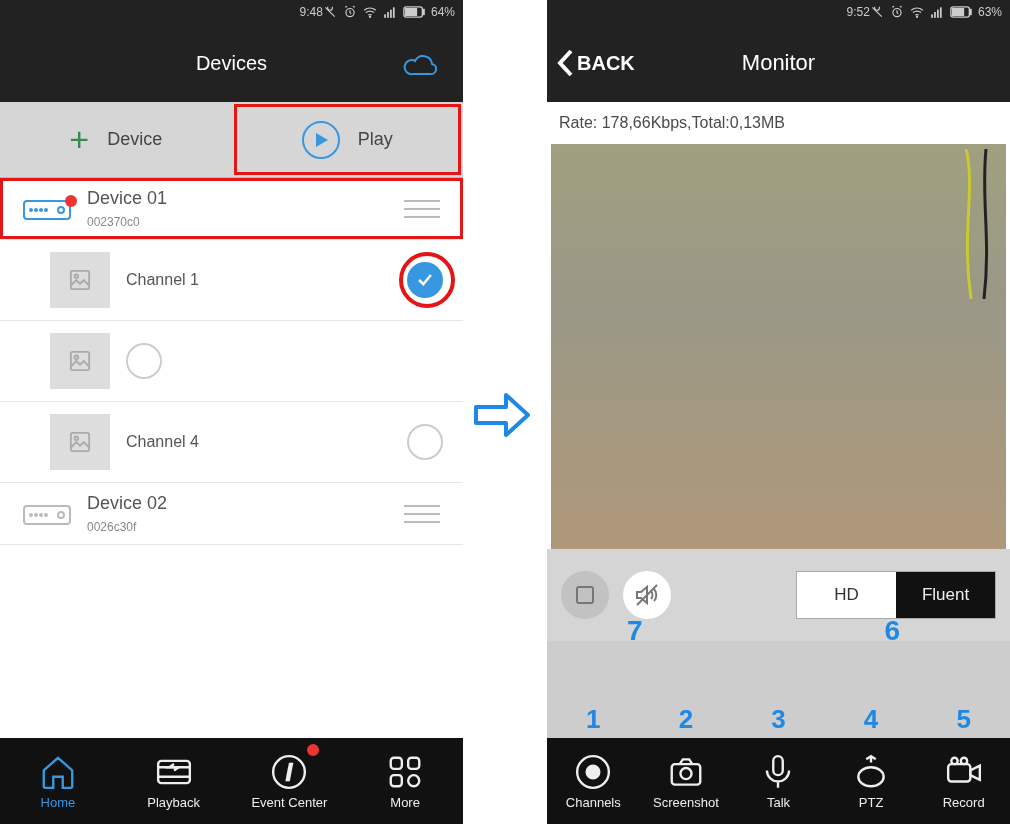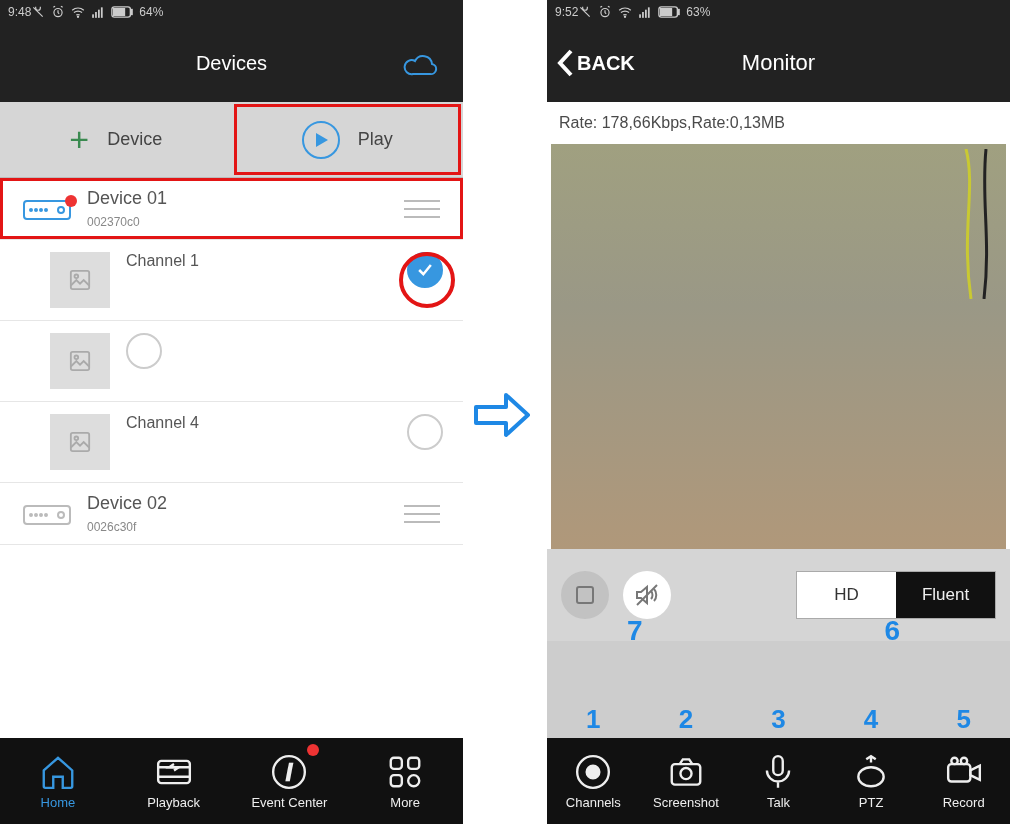--- a/index.html
+++ b/index.html
@@ -1,41 +1,41 @@
 <!DOCTYPE html>
 <html><head>
 <meta charset="utf-8">
 <style>
 *{box-sizing:border-box;margin:0;padding:0;font-family:Arial,Helvetica,sans-serif}
 body{background:#fff;width:1010px;height:824px;position:relative;overflow:hidden}
 .phone{position:absolute;top:0;width:463px;height:824px;background:#fff;display:flex;flex-direction:column}
 .phone.left{left:0}
 .phone.right{left:547px}
-.statusbar{height:24px;background:#222;color:#ccc;display:flex;align-items:center;justify-content:flex-start;padding:0 8px;font-size:12px}
+.statusbar{height:24px;background:#222;color:#ccc;display:flex;align-items:center;justify-content:flex-end;padding:0 8px;font-size:12px}
 .statusbar .sb-right{display:flex;align-items:center;gap:6px}
 .sb-ico{width:14px;height:14px;display:inline-block}
 .header{height:78px;background:#222;display:flex;align-items:center;color:#fff;font-size:20px;position:relative}
 .header.devices{justify-content:center}
 .header .cloud{position:absolute;right:24px;top:30px}
 .header .back{display:flex;align-items:center;gap:0;padding-left:8px;font-weight:bold;font-size:20px}
 .header .mtitle{position:absolute;left:50%;transform:translateX(-50%);font-size:22px}
 .actionrow{height:76px;background:#d6d6d6;display:flex;border-bottom:1px solid #bbb}
 .actioncell{flex:1;display:flex;align-items:center;justify-content:center;gap:18px;font-size:18px;color:#444;position:relative}
 .actioncell .plus{font-size:34px;color:#3a8a50;font-weight:normal}
 .playcircle{width:38px;height:38px;border:2px solid #3797e0;border-radius:50%;display:flex;align-items:center;justify-content:center}
 .redbox{position:absolute;border:3px solid #e31515;pointer-events:none}
 .devicelist{flex:1;background:#fff;overflow:hidden}
 .devrow{display:flex;align-items:center;padding:10px 23px;border-bottom:1px solid #e6e6e6;gap:16px}
 .devrow .devicon{width:48px;height:28px;position:relative}
 .devrow .devinfo{flex:1}
 .devrow .devname{font-size:18px;color:#555}
 .devrow .devid{font-size:12px;color:#888;margin-top:6px}
 .hamb{width:36px;height:18px;display:flex;flex-direction:column;justify-content:space-between}
 .hamb span{height:2px;background:#bbb}
-.chrow{display:flex;align-items:flex-start;padding:12px 20px 12px 50px;border-bottom:1px solid #e6e6e6;gap:16px}
+.chrow{display:flex;align-items:center;padding:12px 20px 12px 50px;border-bottom:1px solid #e6e6e6;gap:16px}
 .chimg{width:60px;height:56px;background:#ddd;display:flex;align-items:center;justify-content:center}
 .chname{flex:1;color:#555;font-size:16px}
 .chsel{width:36px;height:36px;border-radius:50%;border:2px solid #ccc}
 .chsel.on{background:#3797e0;border-color:#3797e0;display:flex;align-items:center;justify-content:center}
 .redcircle{position:absolute;width:56px;height:56px;border:4px solid #e31515;border-radius:50%;pointer-events:none}
 .bottomnav{height:86px;background:#111;display:flex}
 .bottomnav .nitem{flex:1;display:flex;flex-direction:column;align-items:center;justify-content:center;gap:4px;color:#eee;font-size:13px}
 .bottomnav .nitem.active{color:#3797e0}
 .nitem svg{width:38px;height:38px}
 .rate{padding:12px;color:#4a4a4a;font-size:16px;background:#fff}
@@ -270,21 +270,21 @@
   <div class="header">
     <div class="back">
       <svg width="22" height="30" viewBox="0 0 22 30" fill="none" stroke="#fff" stroke-width="4">
           <path d="M16 3L5 15l11 12"></path>
         </svg>
       <span>BACK</span>
     </div>
     <span class="mtitle">Monitor</span>
   </div>
 
-  <div class="rate">Rate: 178,66Kbps,Rate:0,13MB</div>
+  <div class="rate">Rate: 178,66Kbps,Total:0,13MB</div>
 
   <div class="video">
     <svg class="cord1" viewBox="0 0 40 150">
         <path d="M10 0 C 20 40, 5 80, 15 150" stroke="#c9c932" stroke-width="3" fill="none"></path>
         <path d="M30 0 C 25 50, 35 90, 28 150" stroke="#222" stroke-width="3" fill="none"></path>
       </svg>
   </div>
 
   <div class="ctrlrow">
     <div class="rndbtn">

